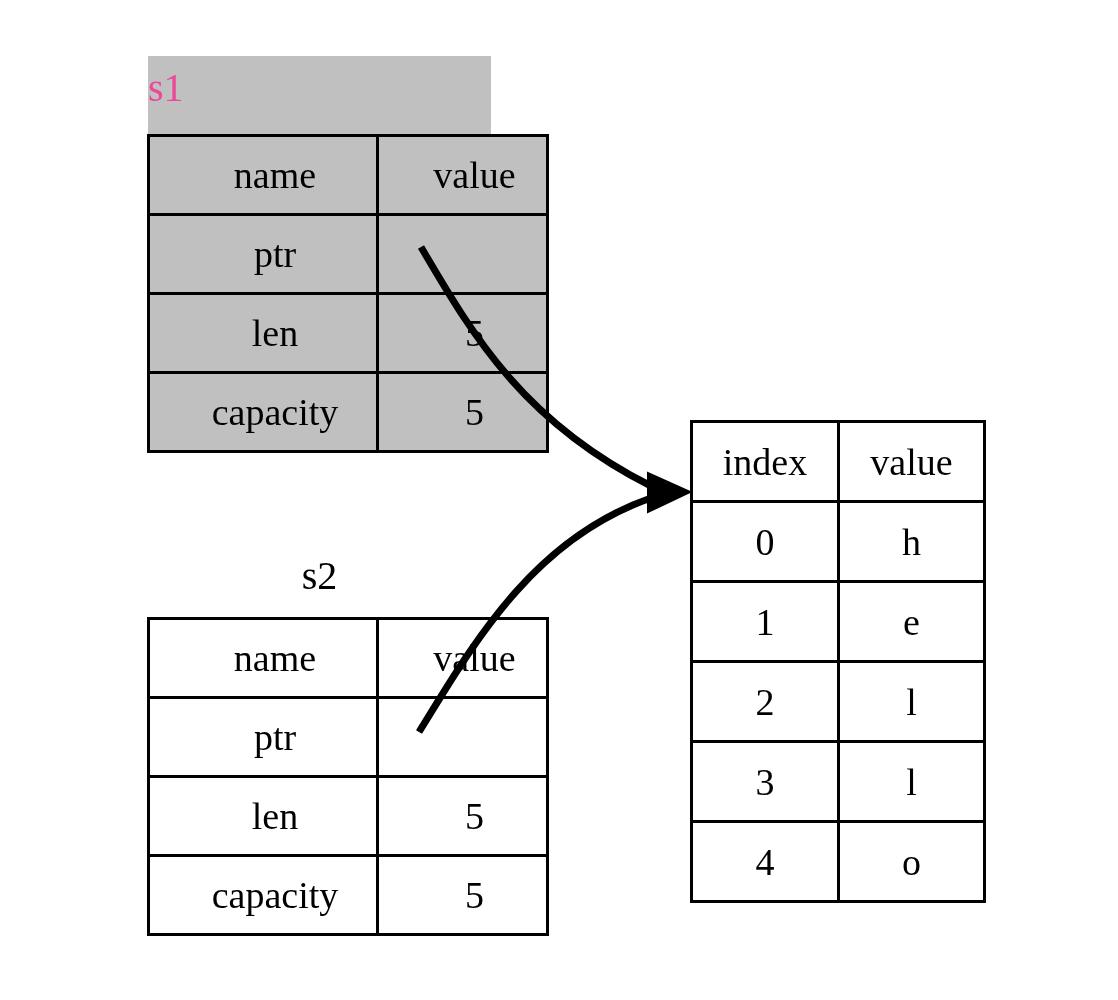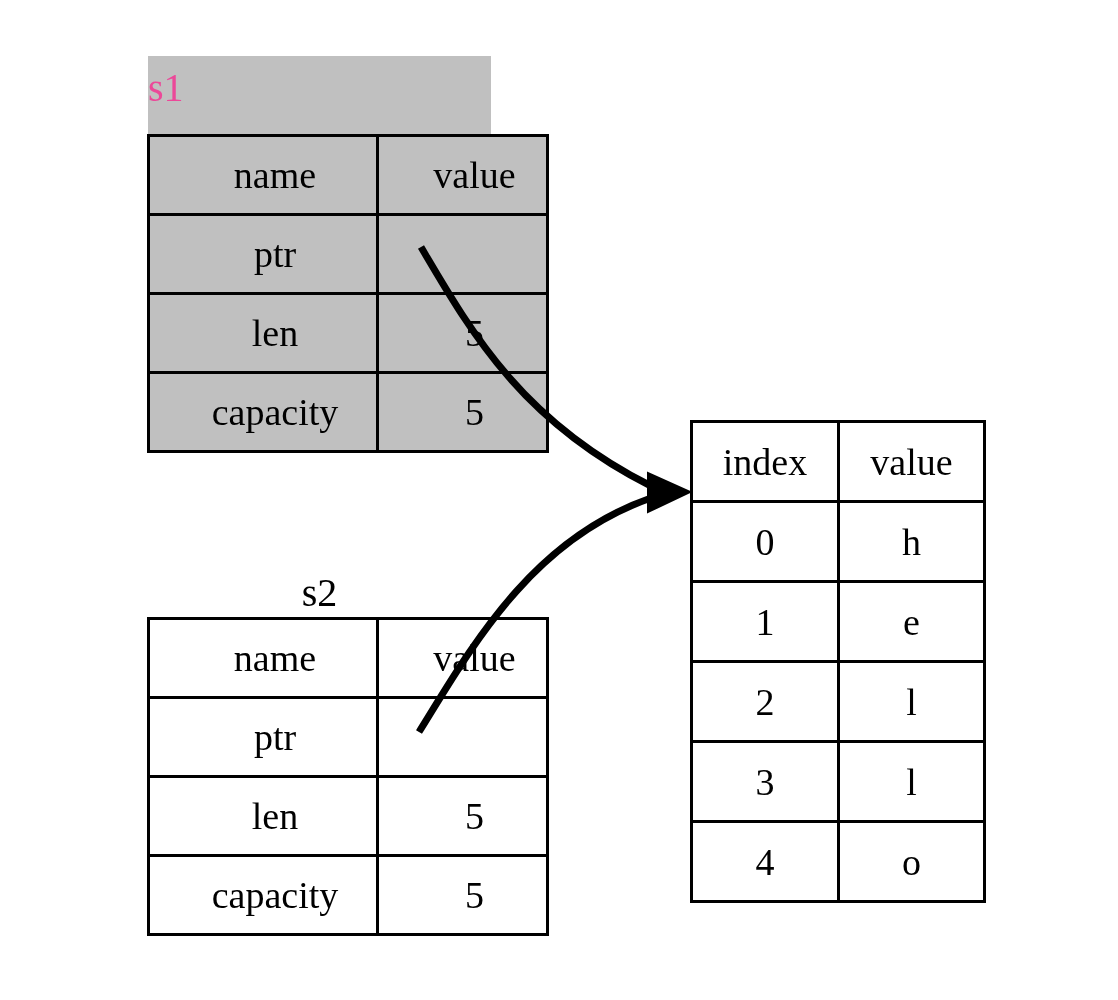--- a/index.html
+++ b/index.html
@@ -72,21 +72,20 @@
   
   #s2-title {
     position: absolute;
     left: 147px;
     top: 556px;
     width: 345px;
     text-align: center;
     font-size: 40px;
     line-height: 1;
     color: #000000;
-    margin-top: 17px;
   }
   #s2-table {
     left: 147px;
     top: 617px;
     width: 345px;
     background: #ffffff;
   }
   #s2-table td { background: #ffffff; }
 
   

